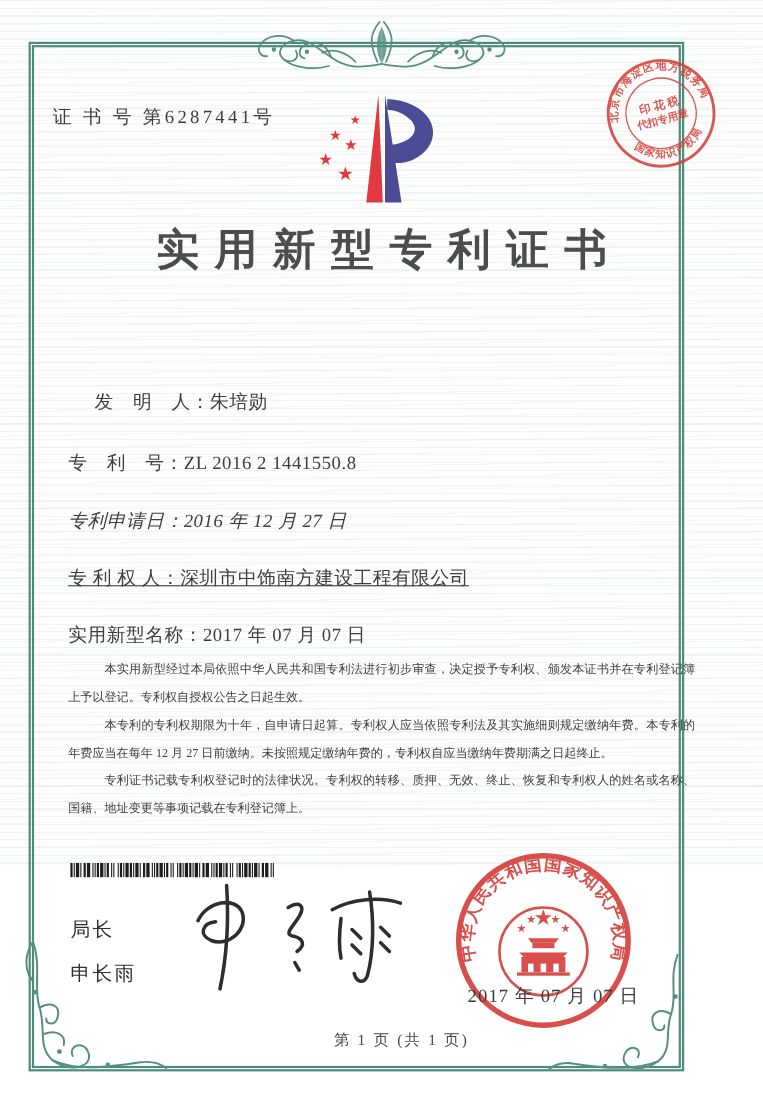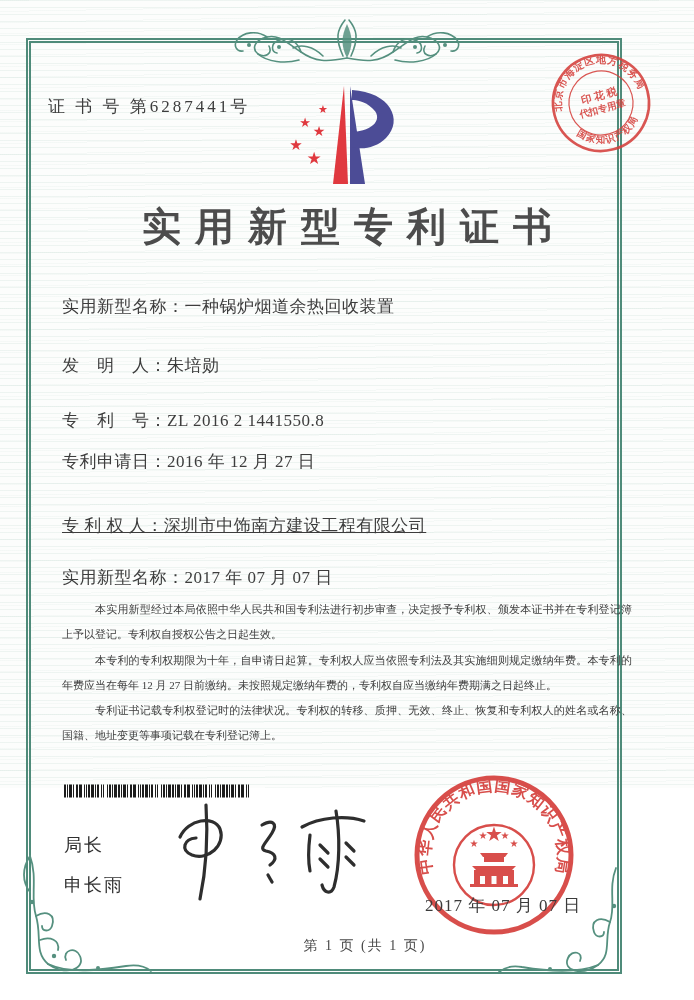--- a/index.html
+++ b/index.html
@@ -10,21 +10,21 @@
       repeating-linear-gradient(180deg, rgba(110,165,145,0.10) 0 1px, transparent 1px 7px),
       repeating-linear-gradient(179deg, rgba(110,165,145,0.05) 0 1px, transparent 1px 11px);
   }
   .frame{position:absolute;left:26px;top:38px;width:596px;height:936px;
     border:5px double #4f8b7a;box-sizing:border-box;}
   .abs{position:absolute;}
   .cert-no{left:48px;top:95px;font-size:17px;letter-spacing:3px;color:#3d3d3d;}
   .title{left:0;right:0;top:200px;text-align:center;font-size:39px;font-weight:600;
     letter-spacing:14px;text-indent:14px;color:#4c4c4c;}
   .field{left:62px;font-size:17px;color:#3d3d3d;letter-spacing:0.5px;white-space:nowrap;}
-  .f0{top:295px;} .f1{top:354px;} .f2{top:409px;} .f3{top:450px;} .f4{top:514px;text-decoration:underline;} .f5{top:566px;}
+  .f0{top:295px;} .f1{top:354px;margin-left:24px;} .f2{top:409px;} .f3{top:462px;font-style:italic;} .f4{top:514px;text-decoration:underline;} .f5{top:566px;}
   .paras{left:62px;top:597px;width:570px;}
   .paras p{margin:0;text-indent:33px;font-size:11px;line-height:25.3px;
     text-align:justify;color:#3d3d3d;}
   .barcode{left:62px;top:784px;width:190px;height:14px;}
   .director-title{left:64px;top:833px;font-size:18px;color:#303030;letter-spacing:2px;font-family:Liberation Serif, serif;}
   .director-name{left:64px;top:873px;font-size:18px;color:#303030;letter-spacing:2px;}
   .signature{left:150px;top:795px;}
   .seal{left:412px;top:773px;opacity:0.92;}
   .seal-date{left:425px;top:894px;font-size:17px;color:#3b3b3b;letter-spacing:1px;z-index:5;}
   .tax-stamp{left:548px;top:50px;opacity:0.88;}
@@ -104,21 +104,20 @@
       <text font-size="9.5" font-weight="bold" letter-spacing="1">
         <textPath href="#taxBotArc" startOffset="50%" text-anchor="middle">国家知识产权局</textPath>
       </text>
       <text x="53" y="49" font-size="10.5" font-weight="bold" text-anchor="middle">印 花 税</text>
       <text x="53" y="62" font-size="9.5" font-weight="bold" text-anchor="middle">代扣专用章</text>
     </g>
   </svg>
 
   <div class="abs title">实用新型专利证书</div>
 
-  <div class="abs field f0"><span>实用新型名称：</span><span>一种锅炉烟道余热回收装置</span></div>
   <div class="abs field f1"><span>发　明　人：</span><span>朱培勋</span></div>
   <div class="abs field f2"><span>专　利　号：</span><span>ZL 2016 2 1441550.8</span></div>
   <div class="abs field f3"><span>专利申请日：</span><span>2016 年 12 月 27 日</span></div>
   <div class="abs field f4"><span>专 利 权 人：</span><span>深圳市中饰南方建设工程有限公司</span></div>
   <div class="abs field f5"><span>实用新型名称：</span><span>2017 年 07 月 07 日</span></div>
 
   <div class="abs paras">
     <p>本实用新型经过本局依照中华人民共和国专利法进行初步审查，决定授予专利权、颁发本证书并在专利登记簿上予以登记。专利权自授权公告之日起生效。</p>
     <p>本专利的专利权期限为十年，自申请日起算。专利权人应当依照专利法及其实施细则规定缴纳年费。本专利的年费应当在每年 12 月 27 日前缴纳。未按照规定缴纳年费的，专利权自应当缴纳年费期满之日起终止。</p>
     <p>专利证书记载专利权登记时的法律状况。专利权的转移、质押、无效、终止、恢复和专利权人的姓名或名称、国籍、地址变更等事项记载在专利登记簿上。</p>

